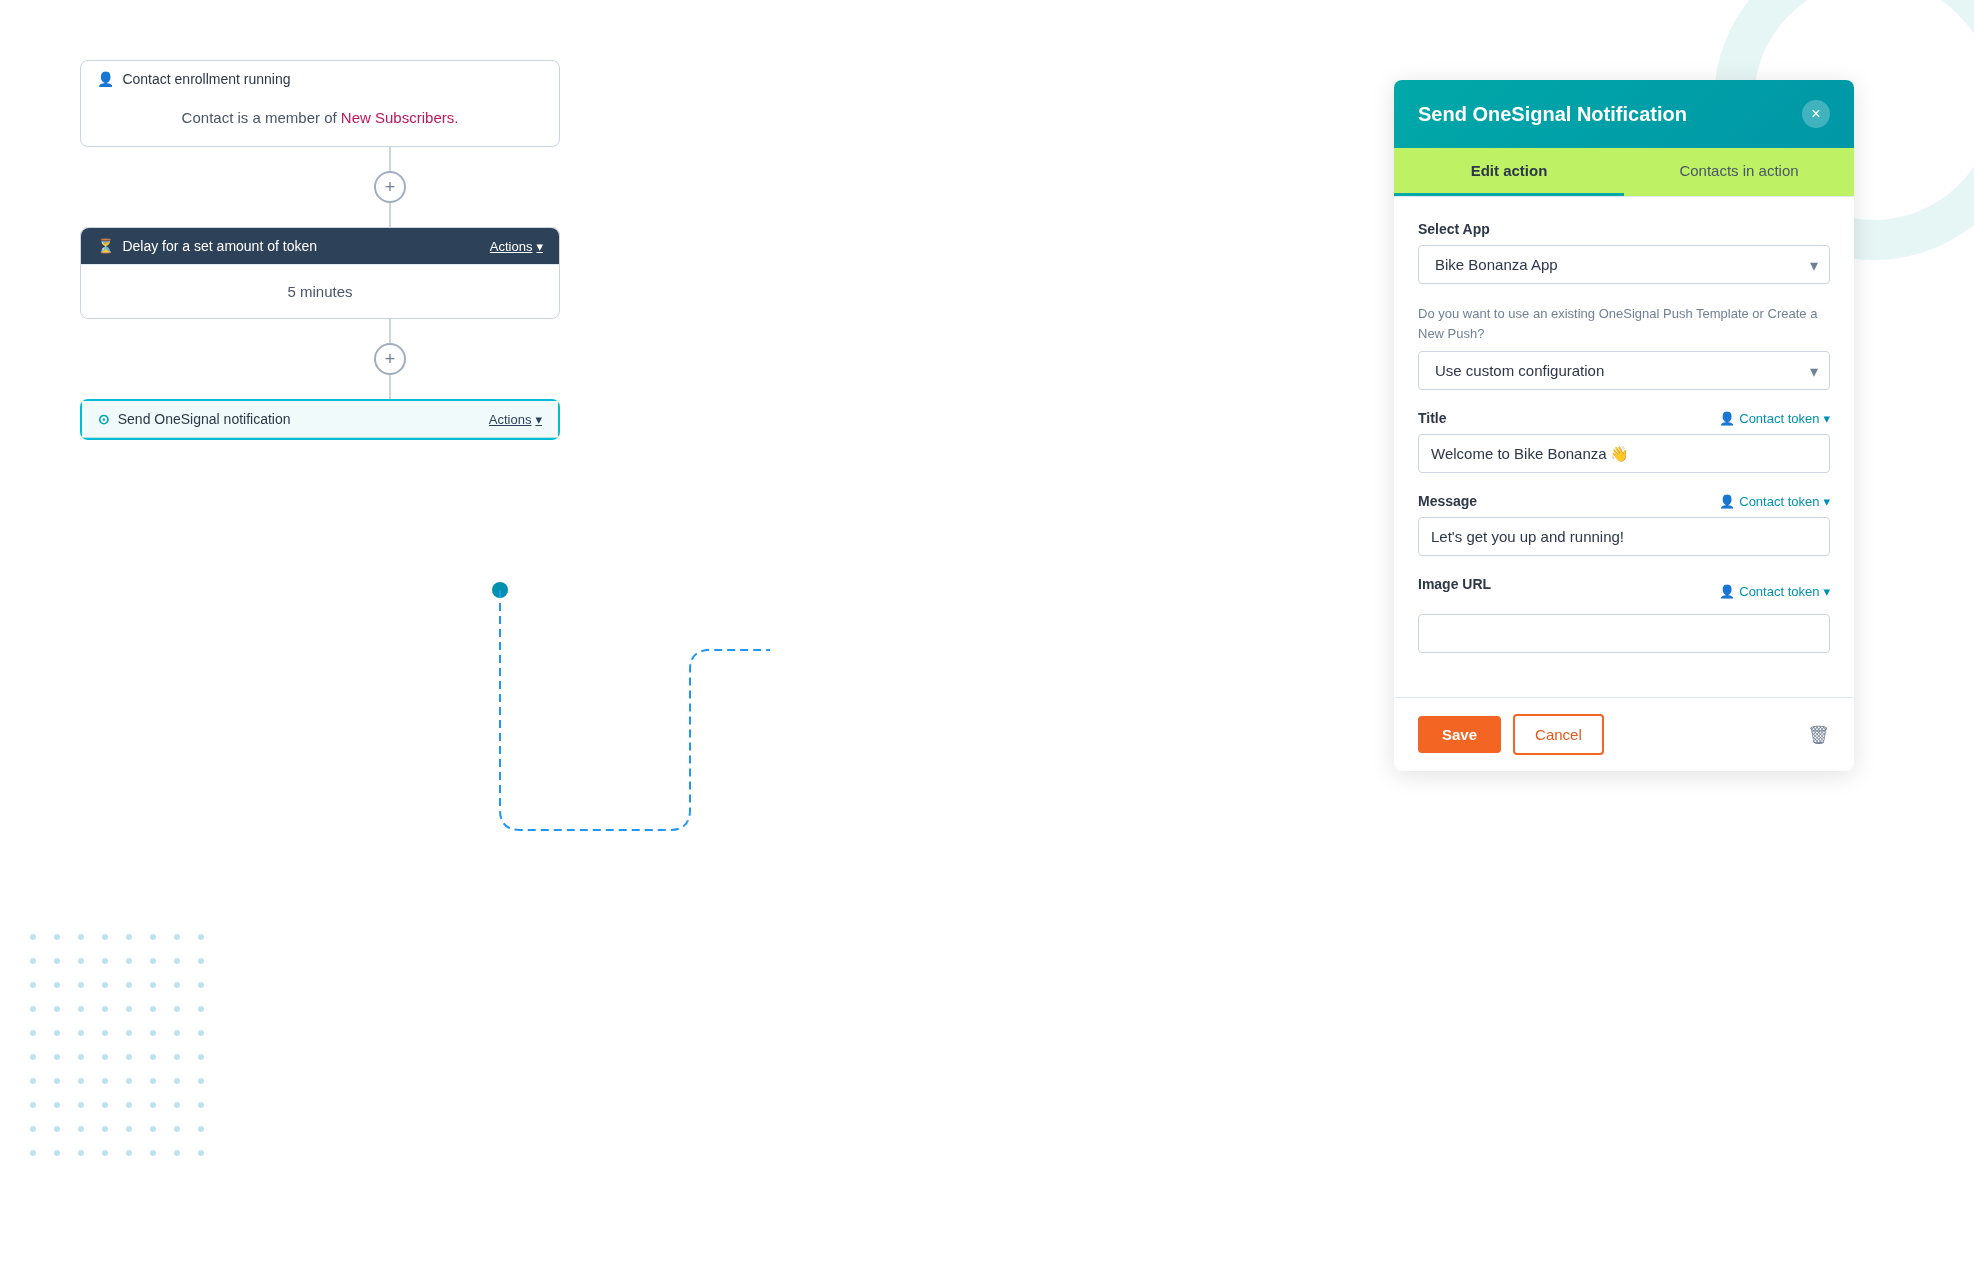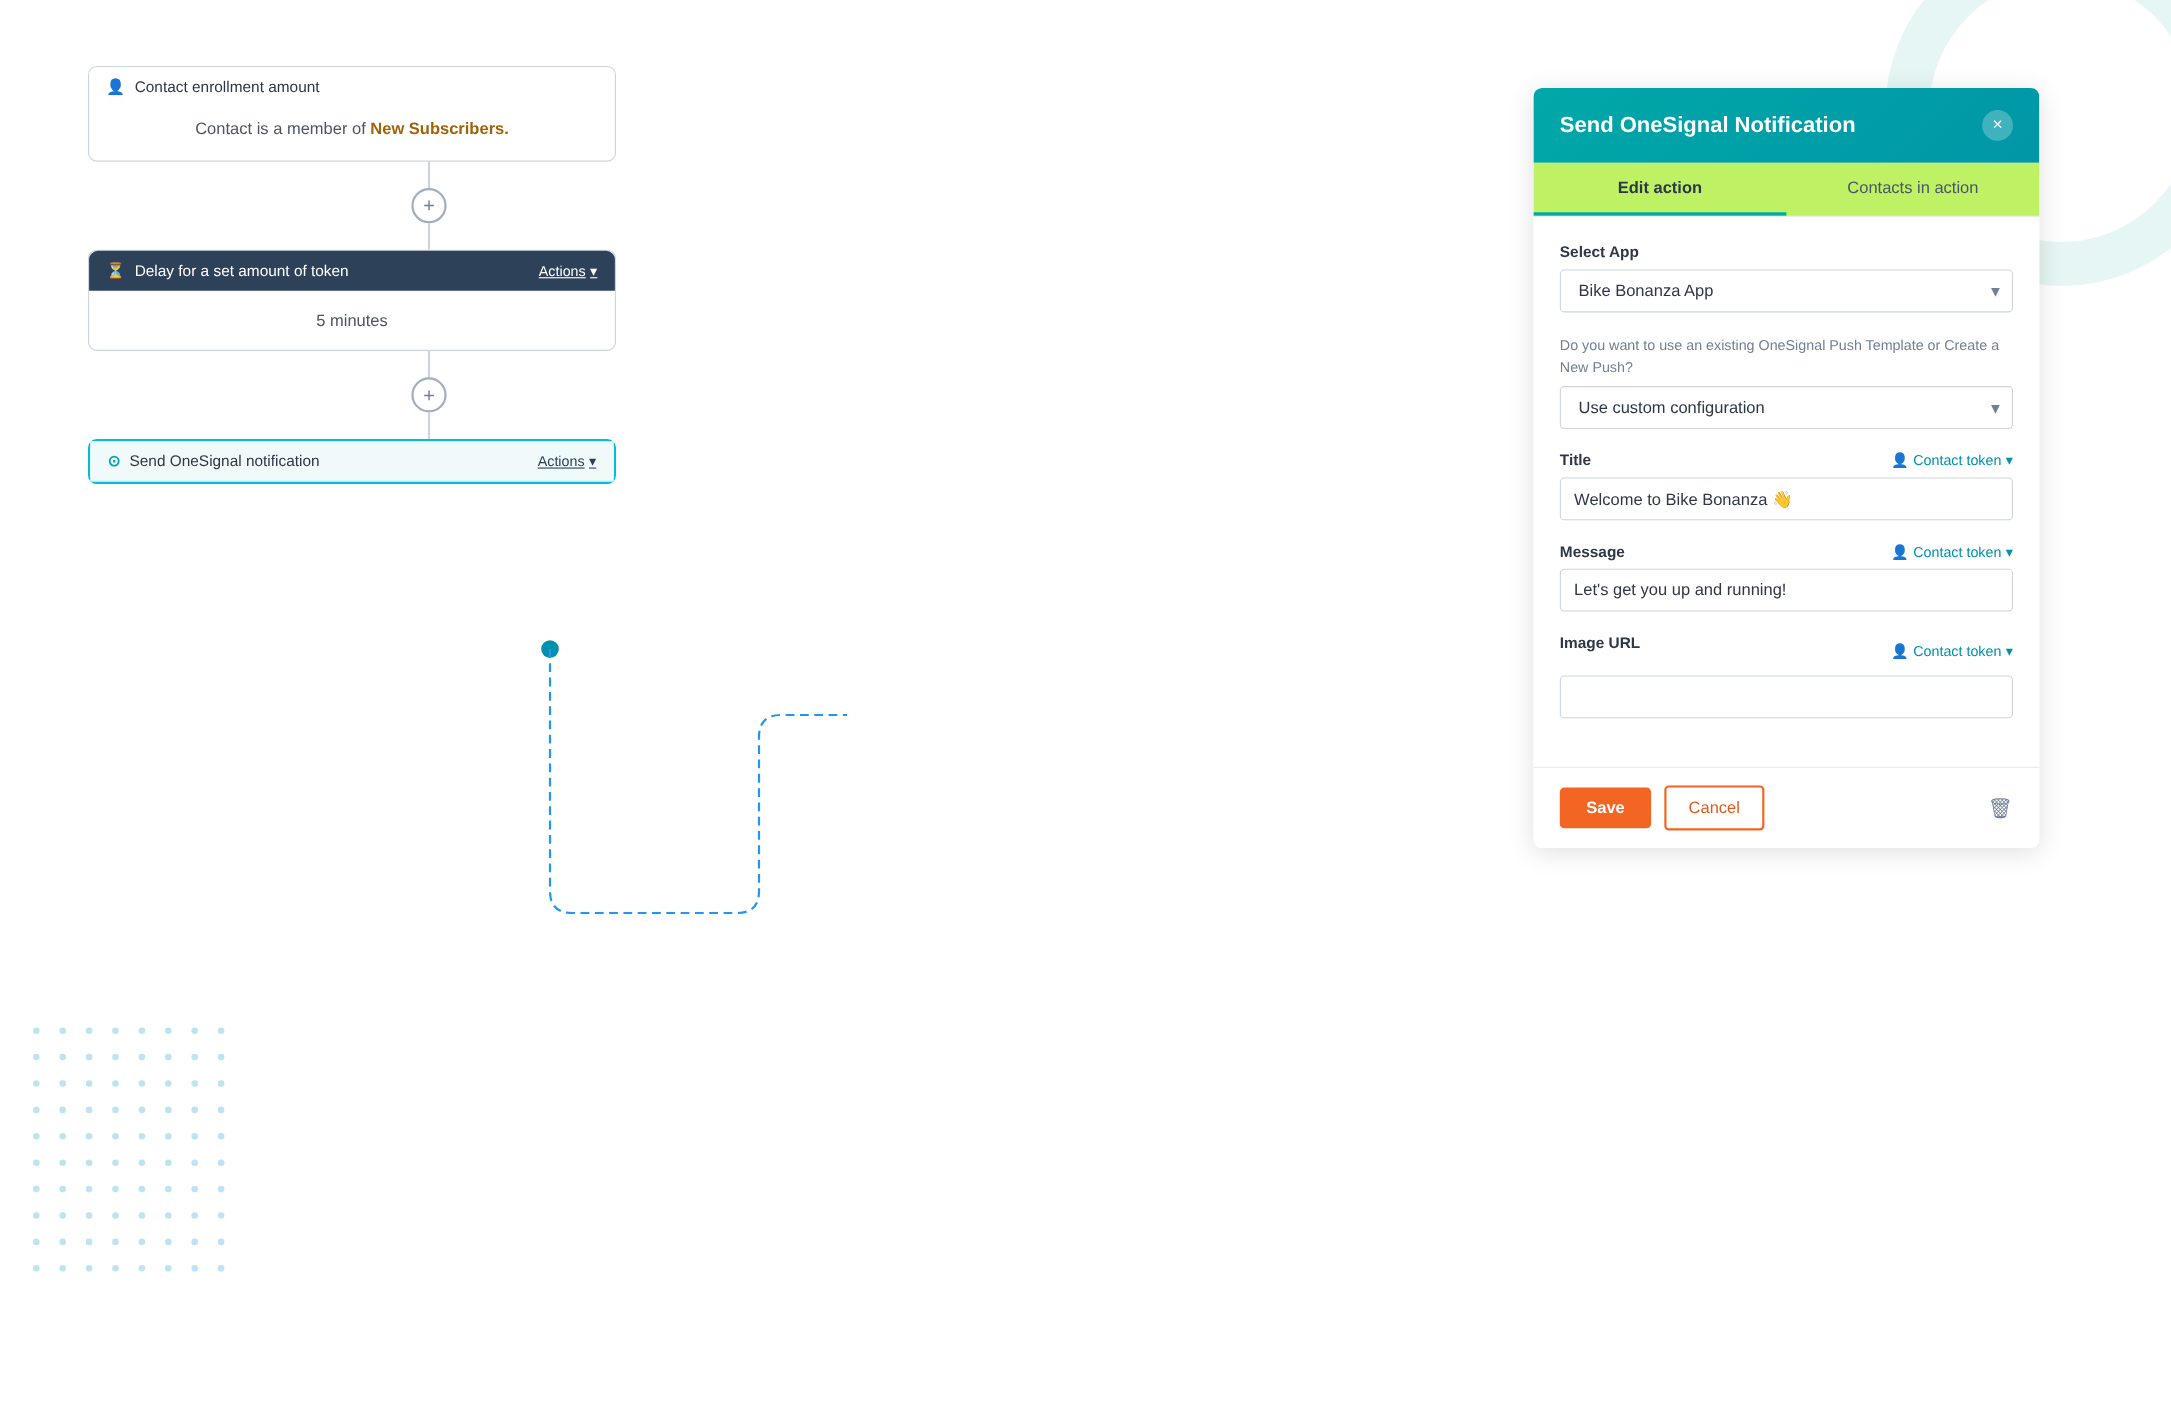--- a/index.html
+++ b/index.html
@@ -89,22 +89,22 @@
     }
 
     .trigger-text {
       padding: 12px 20px 20px;
       font-size: 15px;
       color: #4a5568;
       text-align: center;
     }
 
     .link-text {
-      color: #a16207;
-      font-weight: 700;
+      color: #be185d;
+      font-weight: 400;
     }
 
     
     .delay-node {
       width: 480px;
     }
 
     .delay-node .node-header {
       background: #2d4159;
       color: #ffffff;
@@ -460,21 +460,21 @@
       <div class="dot"></div>
       <div class="dot"></div>
   </div>
 </div>
 
 <div class="workflow-area">
 
   <div class="node trigger-node">
     <div class="node-header">
       <span style="margin-right:8px;">👤</span>
-      <span>Contact enrollment amount</span>
+      <span>Contact enrollment running</span>
     </div>
     <div class="trigger-text">
       <span>Contact is a member of </span><span class="link-text" style="cursor:pointer;">New Subscribers.</span>
     </div>
   </div>
 
   <div class="connector">
     <div class="connector-line"></div>
     <div class="plus-circle">
       <span>+</span>

